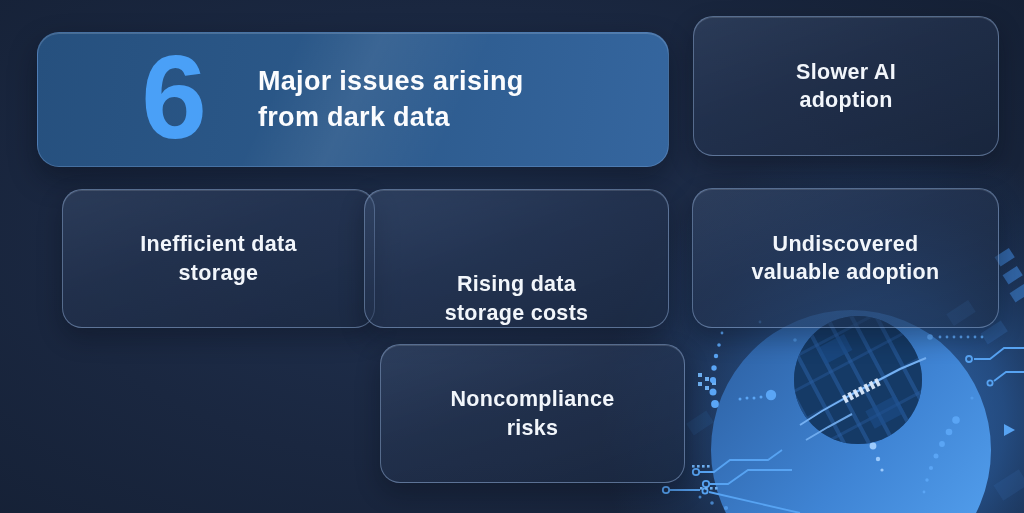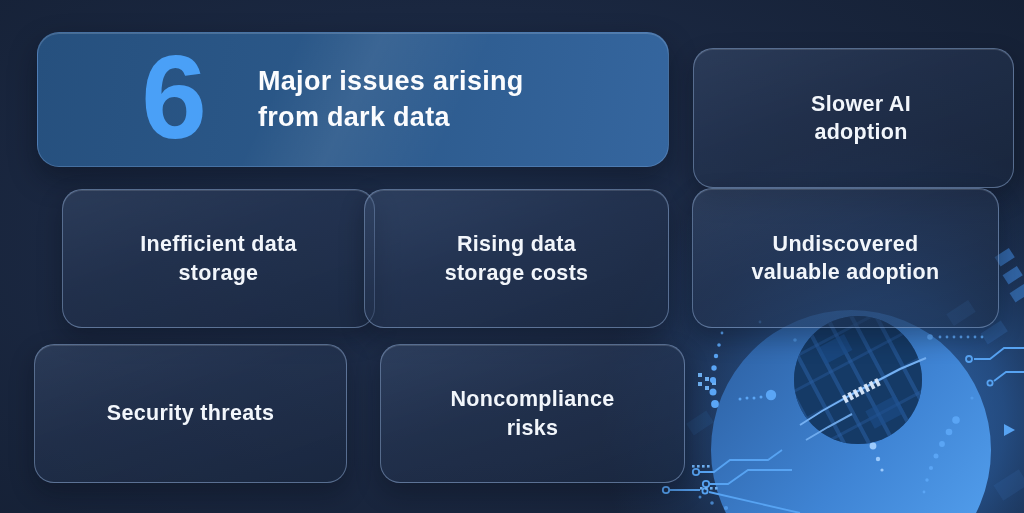--- a/index.html
+++ b/index.html
@@ -37,23 +37,23 @@
     position:absolute; border-radius:20px;
     display:flex; align-items:center; justify-content:center; text-align:center;
     background: linear-gradient(160deg, rgba(72,94,130,0.38) 0%, rgba(40,56,86,0.52) 42%, rgba(26,40,64,0.55) 100%);
     border:1px solid rgba(150,180,222,0.48);
     box-shadow: inset 0 1px 0 rgba(255,255,255,0.13), 0 10px 24px rgba(5,10,20,0.32);
   }
   .glass-card .label {
     color:#f2f6fb; font-size:21.5px; font-weight:700; line-height:1.32;
     white-space:pre-line; letter-spacing:.3px; padding:0 14px;
   }
-  .card-slower        { left:693px; top:48px;  width:304px; height:138px;padding-left:15px; }
+  .card-slower        { left:693px; top:16px;  width:304px; height:138px; }
   .card-inefficient   { left:34px;  top:189px; width:311px; height:137px;margin-left:28px; }
-  .card-rising        { left:364px; top:189px; width:303px; height:137px; }
+  .card-rising        { left:364px; top:189px; width:303px; height:137px;align-items:flex-end; }
   .card-undiscovered  { left:692px; top:188px; width:305px; height:138px; }
   .card-security      { left:34px;  top:344px; width:311px; height:137px; }
   .card-noncompliance { left:380px; top:344px; width:303px; height:137px; }
 </style>
 </head>
 <body>
 
 <div class="stage">
 
   <svg class="deco-svg" viewBox="0 0 1024 513">
@@ -216,21 +216,18 @@
 storage</div>
   </div>
   <div class="glass-card card-rising">
     <div class="label">Rising data
 storage costs</div>
   </div>
   <div class="glass-card card-undiscovered">
     <div class="label">Undiscovered
 valuable adoption</div>
   </div>
-  <div class="glass-card card-security">
-    <div class="label">Security threats</div>
-  </div>
   <div class="glass-card card-noncompliance">
     <div class="label">Noncompliance
 risks</div>
   </div>
 
 </div>
 
 </body></html>

